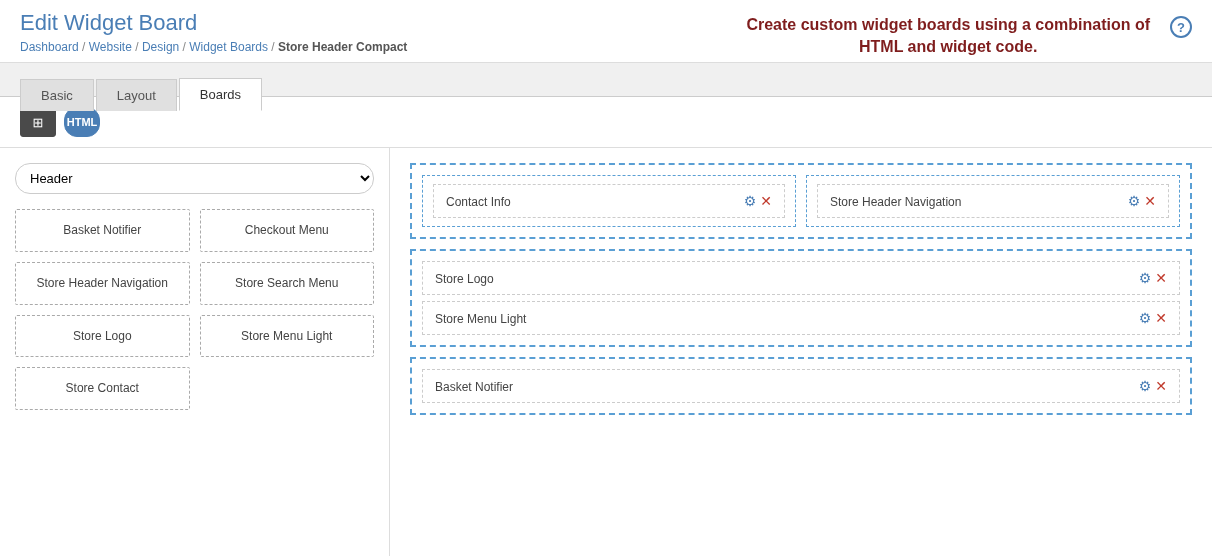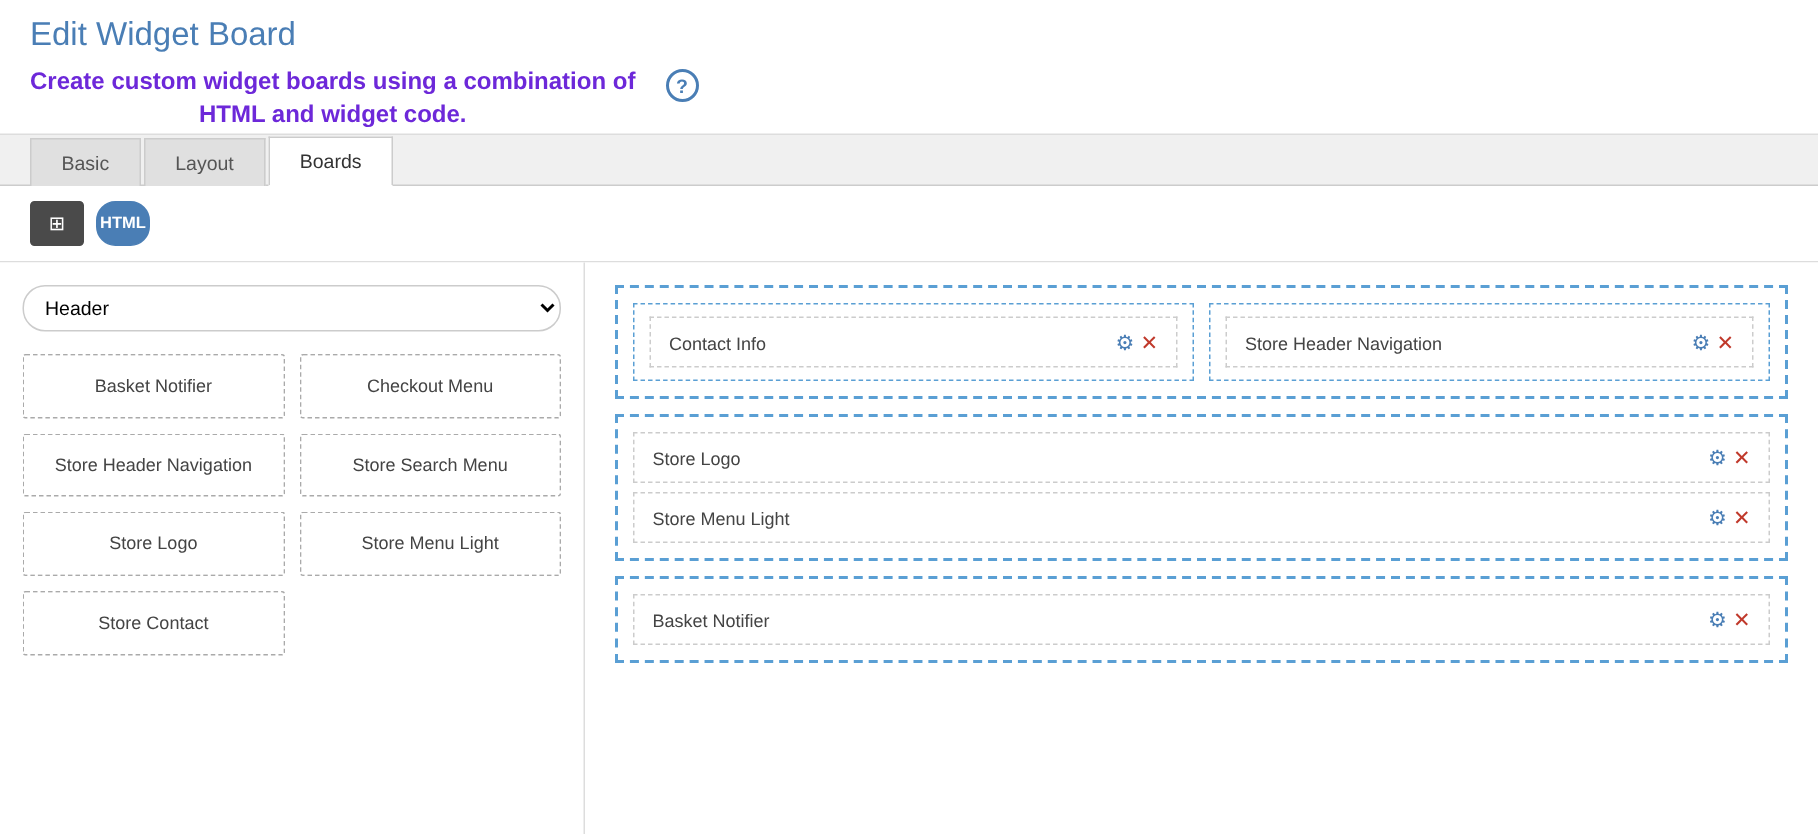--- a/index.html
+++ b/index.html
@@ -2,32 +2,32 @@
 <html><head>
   <meta charset="utf-8">
   <style>
     * { box-sizing: border-box; margin: 0; padding: 0; }
     body { font-family: Arial, sans-serif; font-size: 13px; background: #f0f0f0; color: #333; }
 
     .page-wrapper { background: #fff; min-height: 556px; width: 1212px; }
 
     
     .top-bar { background: #fff; padding: 10px 20px 0 20px; border-bottom: 1px solid #ddd; }
-    .top-bar-inner { display: flex; justify-content: space-between; align-items: flex-start; flex-direction: column; }
+    .top-bar-inner { display: flex; justify-content: space-between; align-items: flex-start; }
     .page-title { font-size: 22px; color: #4a7eb5; font-weight: normal; margin-bottom: 4px; }
     .breadcrumb { font-size: 12px; color: #888; padding-bottom: 8px; }
     .breadcrumb a { color: #4a7eb5; text-decoration: none; }
     .breadcrumb span { color: #555; font-weight: bold; }
     .help-icon-wrapper { margin-top: 6px; }
     .help-icon { width: 22px; height: 22px; border-radius: 50%; border: 2px solid #4a7eb5; color: #4a7eb5; display: flex; align-items: center; justify-content: center; font-weight: bold; font-size: 13px; cursor: pointer; }
-    .tagline { font-size: 16px; color: #6d28d9; text-align: center; max-width: 480px; line-height: 1.4; padding-top: 4px; font-weight: bold; }
+    .tagline { font-size: 16px; color: #7f1d1d; text-align: center; max-width: 480px; line-height: 1.4; padding-top: 4px; font-weight: bold; }
 
     
     .tabs-bar { background: #f0f0f0; border-bottom: 1px solid #ccc; padding: 0 20px; display: flex; align-items: flex-end; gap: 0; }
-    .tab { padding: 8px 20px; cursor: pointer; border: 1px solid #ccc; border-bottom: none; background: #e0e0e0; color: #555; font-size: 13px; margin-right: 2px; position: relative; top: 1px; }
+    .tab { padding: 8px 20px; cursor: pointer; border: 1px solid #ccc; border-bottom: none; background: #e0e0e0; color: #555; font-size: 13px; margin-right: 2px; position: relative; top: 15px; }
     .tab.active { background: #fff; color: #333; border-bottom: 1px solid #fff; z-index: 2; }
 
     
     .sub-tabs { padding: 10px 20px; display: flex; gap: 8px; border-bottom: 1px solid #ddd; background: #fff; }
     .sub-tab-btn { width: 36px; height: 30px; border: 1px solid #ccc; background: #f5f5f5; cursor: pointer; display: flex; align-items: center; justify-content: center; border-radius: 3px; }
     .sub-tab-btn.active-dark { background: #4a4a4a; color: #fff; border-color: #4a4a4a; }
     .sub-tab-btn.active-blue { background: #4a7eb5; color: #fff; border-color: #4a7eb5; font-size: 11px; font-weight: bold; border-radius: 13px; }
 
     
     .main-content { display: flex; padding: 0; height: calc(556px - 120px); }
@@ -56,20 +56,27 @@
   </style>
 </head>
 <body>
 
 <div class="page-wrapper">
 
   <div class="top-bar">
     <div class="top-bar-inner">
       <div>
         <div class="page-title">Edit Widget Board</div>
+        <div class="breadcrumb">
+          <a href="#">Dashboard</a> /
+          <a href="#">Website</a> /
+          <a href="#">Design</a> /
+          <a href="#">Widget Boards</a> /
+          <span>Store Header Compact</span>
+        </div>
       </div>
       <div style="display:flex; gap: 20px; align-items: flex-start;">
         <div class="tagline" style="white-space: pre-line;">Create custom widget boards using a combination of
 HTML and widget code.</div>
         <div class="help-icon-wrapper">
           <div class="help-icon">?</div>
         </div>
       </div>
     </div>
   </div>

